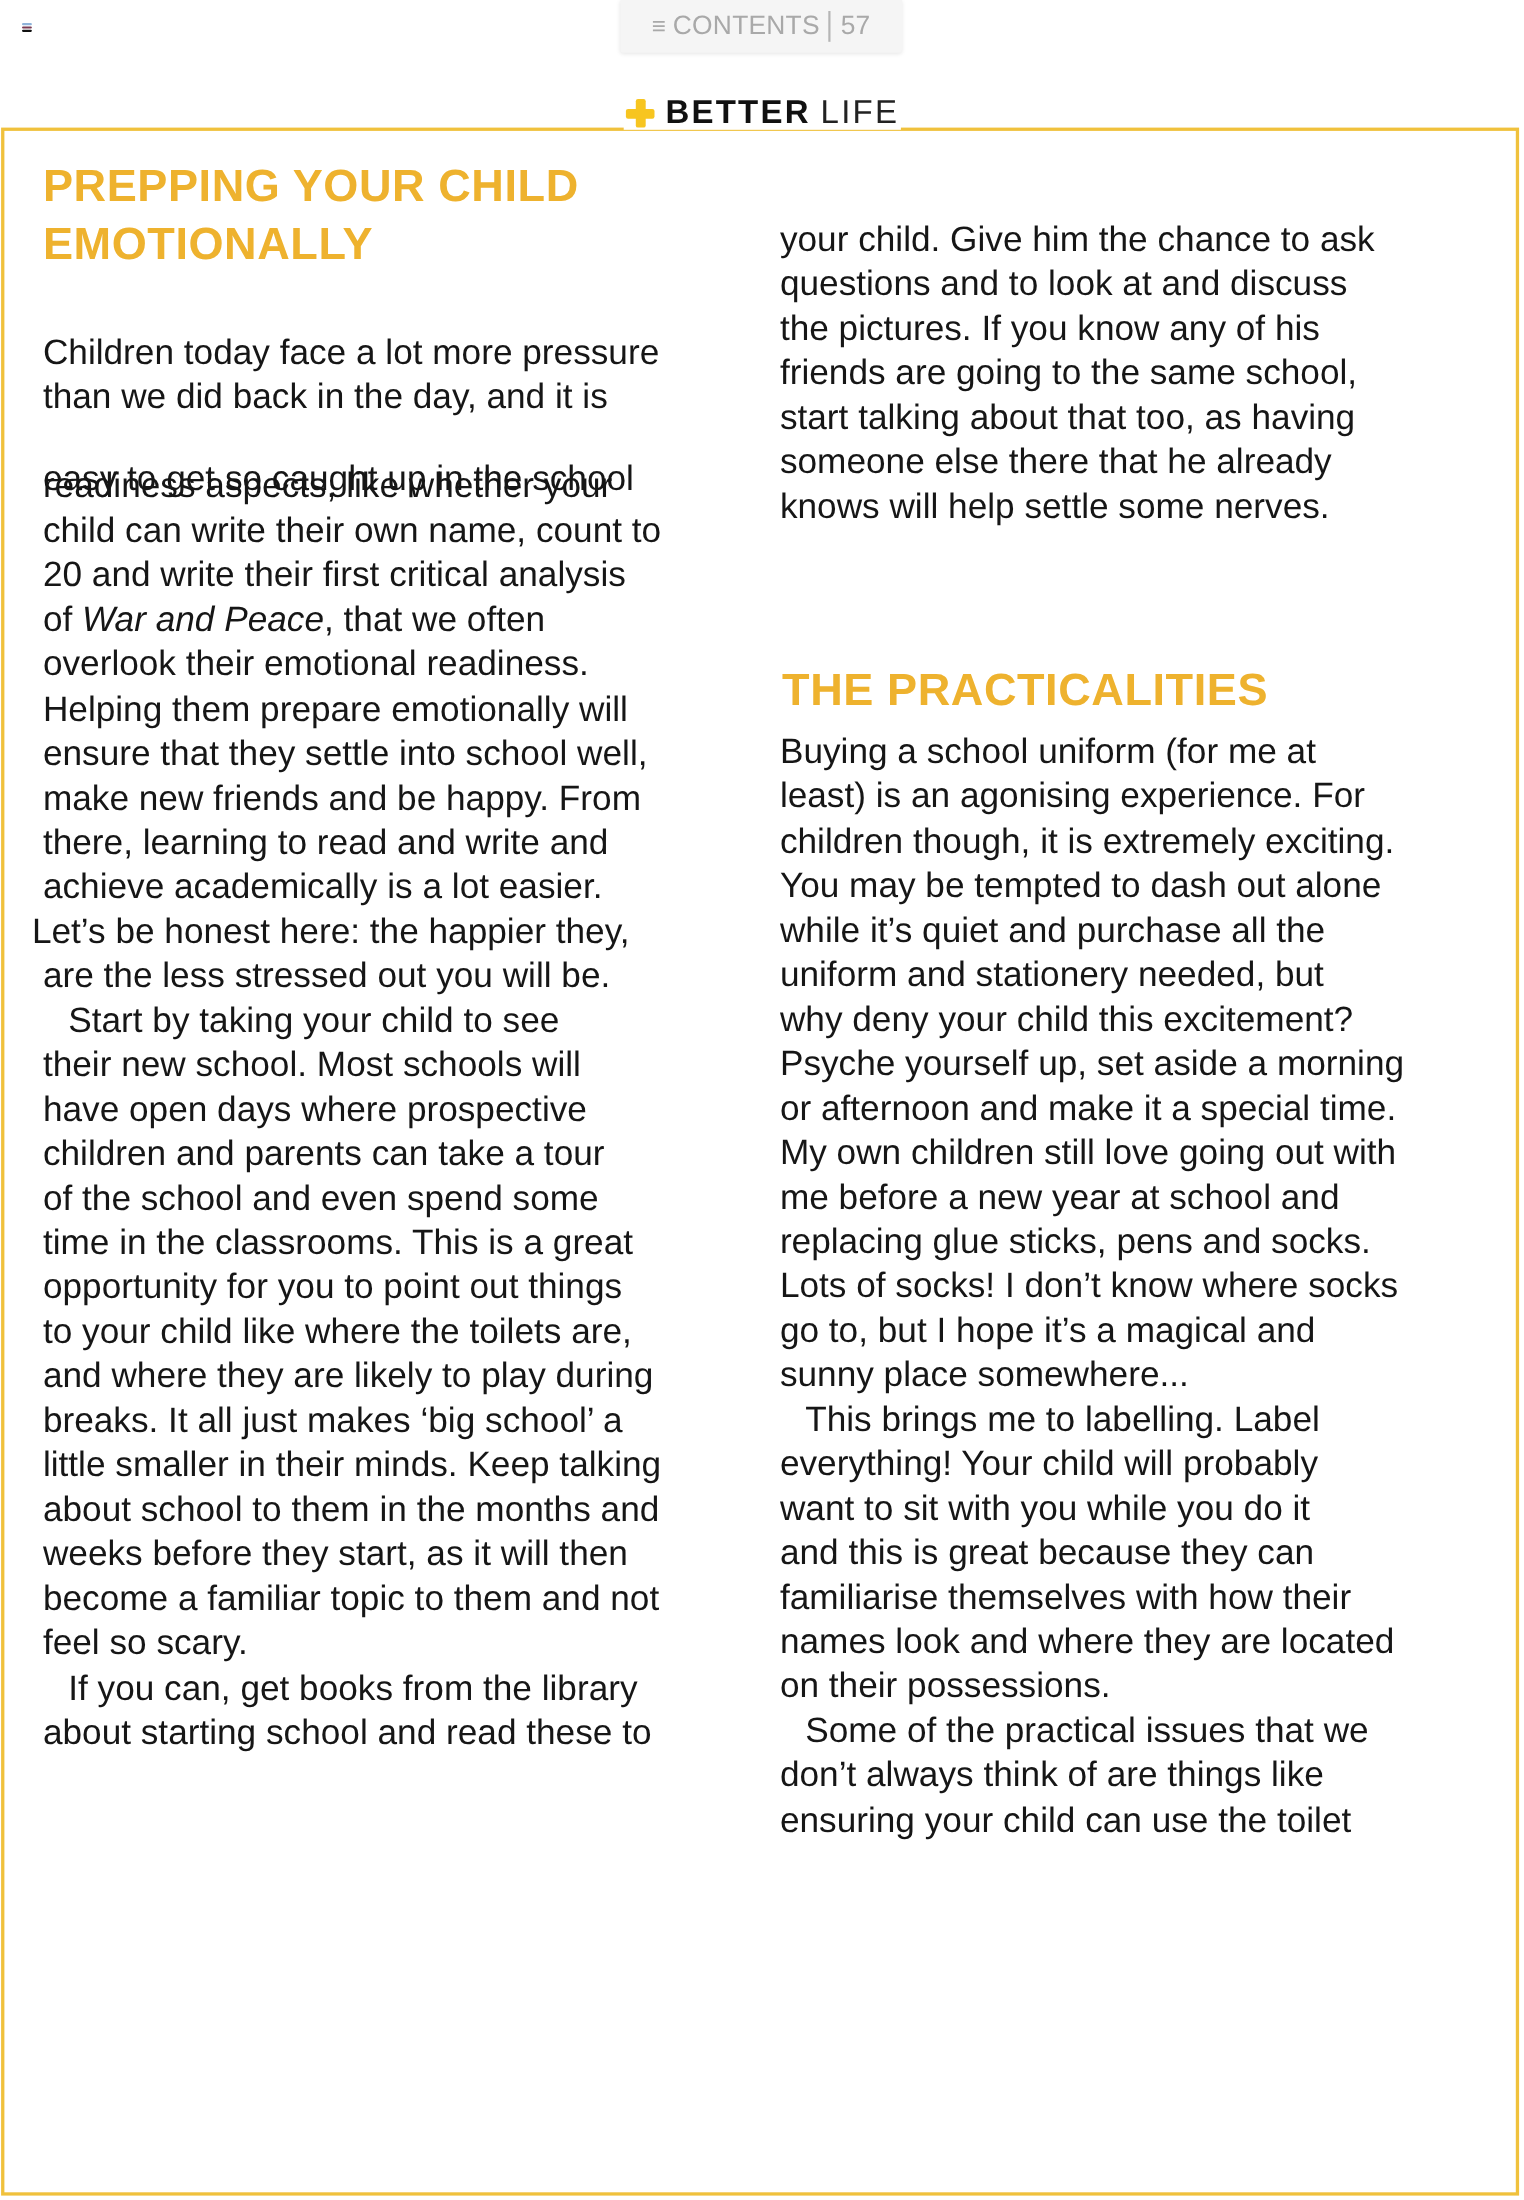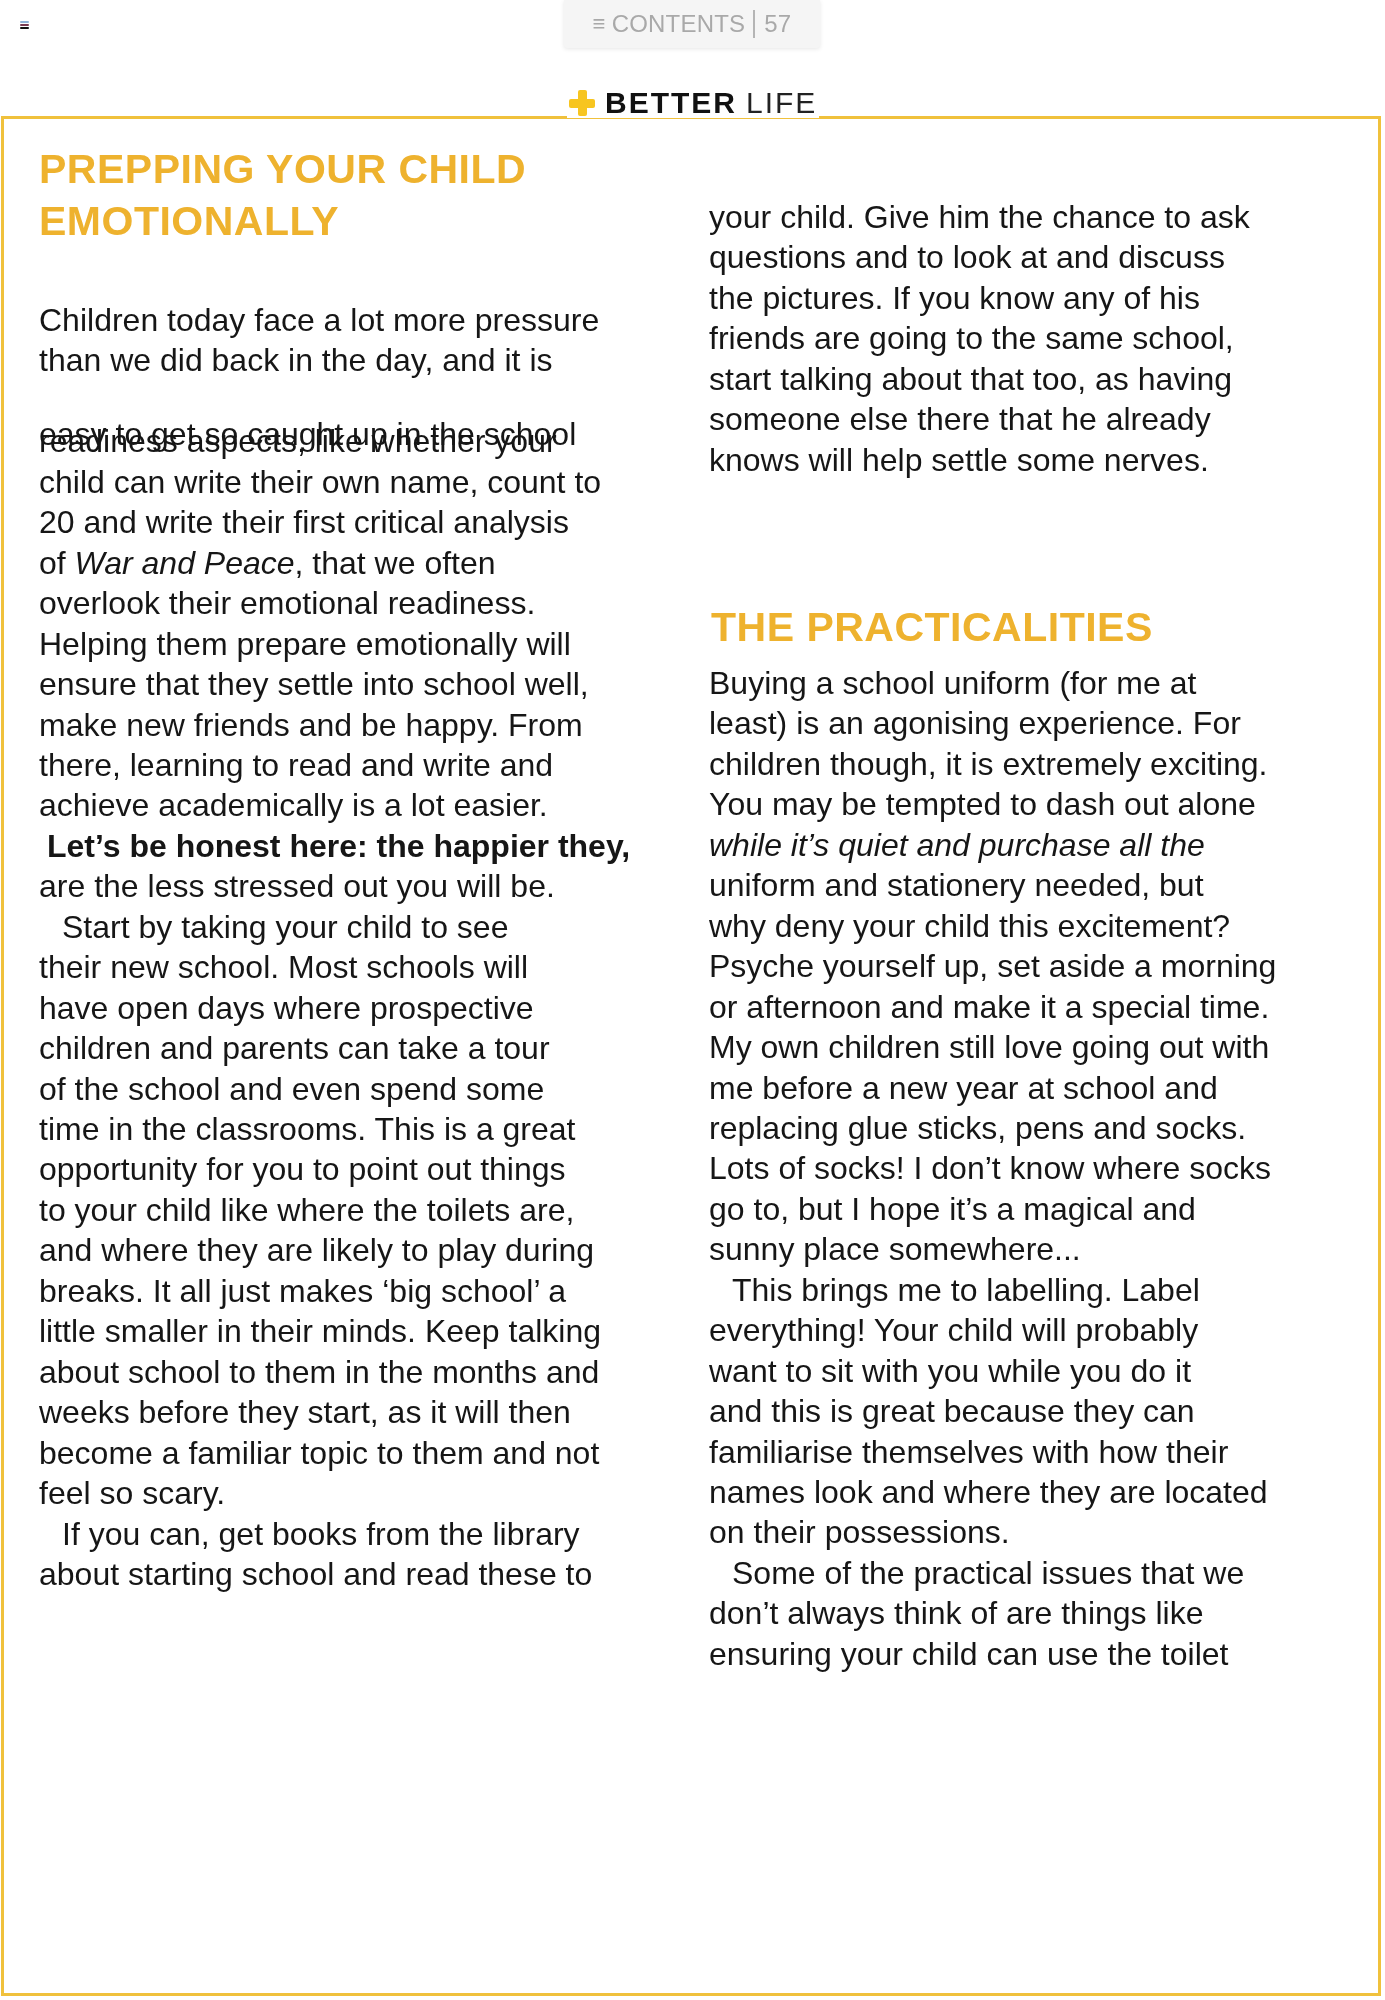--- a/index.html
+++ b/index.html
@@ -168,21 +168,21 @@
       <div class="line" style="left: 39px; top: 421.35px;">readiness aspects, like whether your</div>
       <div class="line" style="left: 39px; top: 461.8px;">child can write their own name, count to</div>
       <div class="line" style="left: 39px; top: 502.25px; text-align: right;">20 and write their first critical analysis</div>
       <div class="line" style="left: 39px; top: 542.7px;">of <em>War and Peace</em>, that we often</div>
       <div class="line" style="left: 39px; top: 583.15px;">overlook their emotional readiness.</div>
       <div class="line" style="left: 39px; top: 623.6px;">Helping them prepare emotionally will</div>
       <div class="line" style="left: 39px; top: 664.05px;">ensure that they settle into school well,</div>
       <div class="line" style="left: 39px; top: 704.5px;">make new friends and be happy. From</div>
       <div class="line" style="left: 39px; top: 744.95px;">there, learning to read and write and</div>
       <div class="line" style="left: 39px; top: 785.4px;">achieve academically is a lot easier.</div>
-      <div class="line" style="left: 47px; top: 825.85px; font-weight: bold;">Let’s be honest here: the happier they,</div>
+      <div class="line" style="left: 29px; top: 825.85px;">Let’s be honest here: the happier they,</div>
       <div class="line" style="left: 39px; top: 866.3px;">are the less stressed out you will be.</div>
       <div class="line" style="left: 62px; top: 906.75px;">Start by taking your child to see</div>
       <div class="line" style="left: 39px; top: 947.2px;">their new school. Most schools will</div>
       <div class="line" style="left: 39px; top: 987.65px;">have open days where prospective</div>
       <div class="line" style="left: 39px; top: 1028.1px;">children and parents can take a tour</div>
       <div class="line" style="left: 39px; top: 1068.55px;">of the school and even spend some</div>
       <div class="line" style="left: 39px; top: 1109px;">time in the classrooms. This is a great</div>
       <div class="line" style="left: 39px; top: 1149.45px;">opportunity for you to point out things</div>
       <div class="line" style="left: 39px; top: 1189.9px;">to your child like where the toilets are,</div>
       <div class="line" style="left: 39px; top: 1230.35px;">and where they are likely to play during</div>
@@ -201,21 +201,21 @@
       <div class="line" style="left: 709px; top: 277.9px;">the pictures. If you know any of his</div>
       <div class="line" style="left: 709px; top: 318.35px;">friends are going to the same school,</div>
       <div class="line" style="left: 709px; top: 358.8px;">start talking about that too, as having</div>
       <div class="line" style="left: 709px; top: 399.25px;">someone else there that he already</div>
       <div class="line" style="left: 709px; top: 439.7px;">knows will help settle some nerves.</div>
       <div class="heading" style="left: 711px; top: 605px;">THE PRACTICALITIES</div>
       <div class="line" style="left: 709px; top: 663px;">Buying a school uniform (for me at</div>
       <div class="line" style="left: 709px; top: 703.45px;">least) is an agonising experience. For</div>
       <div class="line" style="left: 709px; top: 743.9px;">children though, it is extremely exciting.</div>
       <div class="line" style="left: 709px; top: 784.35px;">You may be tempted to dash out alone</div>
-      <div class="line" style="left: 709px; top: 824.8px; font-style: italic;">while it’s quiet and purchase all the</div>
+      <div class="line" style="left: 709px; top: 824.8px;">while it’s quiet and purchase all the</div>
       <div class="line" style="left: 709px; top: 865.25px;">uniform and stationery needed, but</div>
       <div class="line" style="left: 709px; top: 905.7px;">why deny your child this excitement?</div>
       <div class="line" style="left: 709px; top: 946.15px;">Psyche yourself up, set aside a morning</div>
       <div class="line" style="left: 709px; top: 986.6px;">or afternoon and make it a special time.</div>
       <div class="line" style="left: 709px; top: 1027.05px;">My own children still love going out with</div>
       <div class="line" style="left: 709px; top: 1067.5px;">me before a new year at school and</div>
       <div class="line" style="left: 709px; top: 1107.95px;">replacing glue sticks, pens and socks.</div>
       <div class="line" style="left: 709px; top: 1148.4px;">Lots of socks! I don’t know where socks</div>
       <div class="line" style="left: 709px; top: 1188.85px;">go to, but I hope it’s a magical and</div>
       <div class="line" style="left: 709px; top: 1229.3px;">sunny place somewhere...</div>

